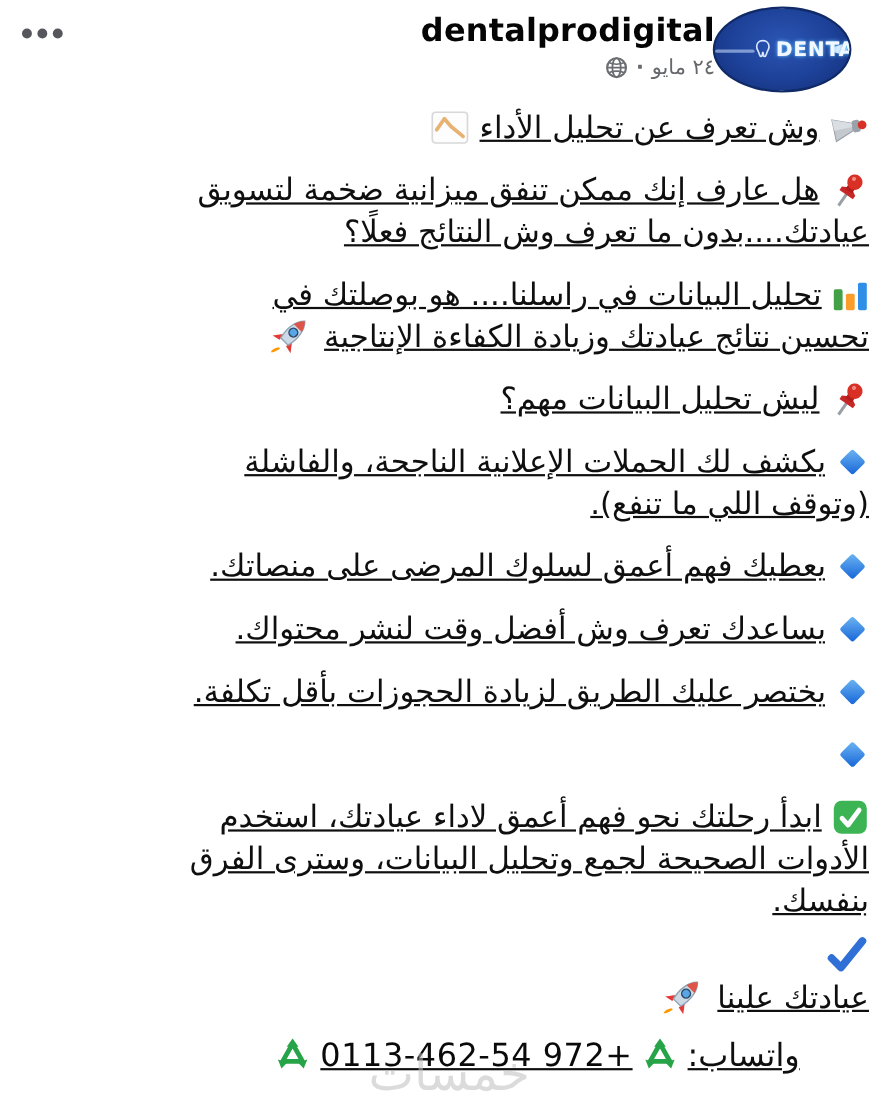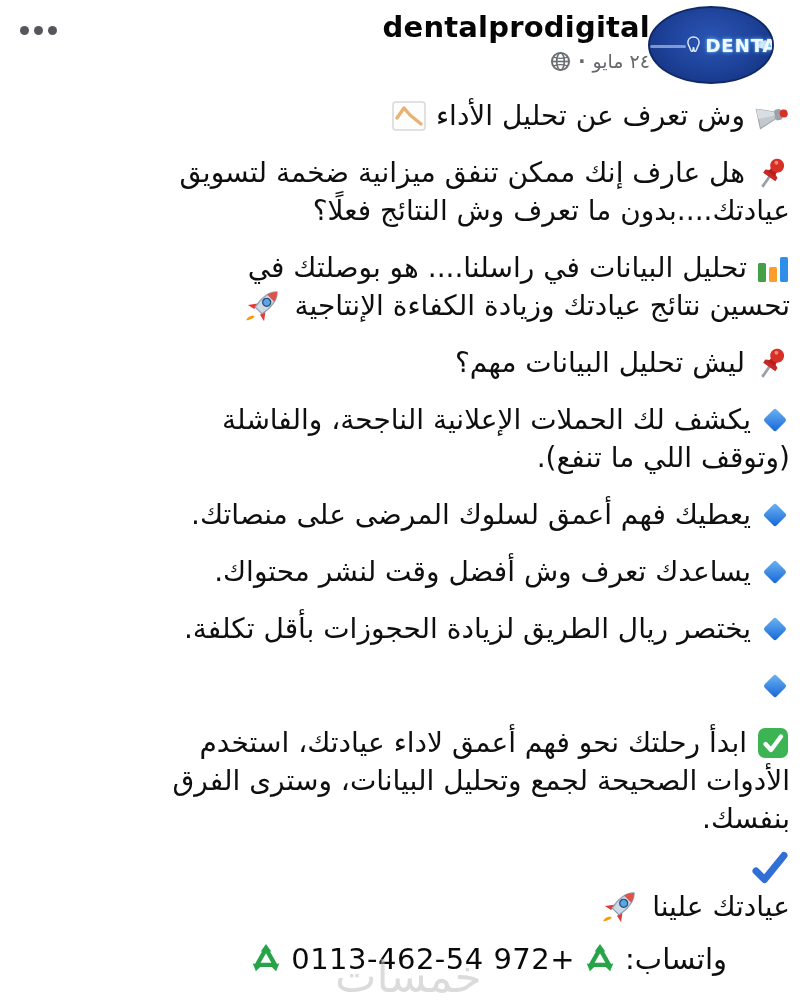--- a/index.html
+++ b/index.html
@@ -1,20 +1,20 @@
 <!DOCTYPE html>
 <html lang="ar"><head>
 <meta charset="utf-8">
 <style>
   html,body{margin:0;padding:0;}
   body{
     width:800px;height:1000px;overflow:hidden;background:#ffffff;
     font-family:"DejaVu Sans",sans-serif;color:#0f0f0f;
   }
-  .post{position:relative;width:800px;height:728px;direction:rtl;background:#fff;}
+  .post{position:relative;width:800px;height:728px;direction:rtl;background:#fff;text-decoration:underline;}
 
   
   .header{position:relative;height:90px;}
   .more-dots{position:absolute;top:26px;left:20px;display:flex;gap:5px;cursor:pointer;}
   .more-dots span{width:9px;height:9px;border-radius:50%;background:#55575c;display:block;}
   .acct-title{position:absolute;top:10px;right:150px;direction:ltr;
     font-size:29px;font-weight:bold;color:#050505;letter-spacing:.2px;}
   .meta{position:absolute;top:50px;right:150px;display:flex;align-items:center;gap:7px;
     color:#65676b;font-size:19px;direction:rtl;}
   .meta .sep{font-weight:bold;line-height:1;}
@@ -232,21 +232,21 @@
             <svg width="30" height="30" viewBox="0 0 30 30">
               <defs>
                 <linearGradient id="dgrad" x1="0" y1="0" x2="1" y2="1">
                   <stop offset="0" stop-color="#6db5f2"></stop>
                   <stop offset="1" stop-color="#1565d8"></stop>
                 </linearGradient>
               </defs>
               <rect x="6.5" y="6.5" width="17" height="17" rx="2.5" transform="rotate(45 15 15)" fill="url(#dgrad)"></rect>
             </svg>
           </span>
-          <span class="txt">يختصر ريال الطريق لزيادة الحجوزات بأقل تكلفة.</span>
+          <span class="txt">يختصر عليك الطريق لزيادة الحجوزات بأقل تكلفة.</span>
         </div>
       </div>
       <div class="para">
         <div class="line">
           <span class="ic">
             <svg width="30" height="30" viewBox="0 0 30 30">
               <defs>
                 <linearGradient id="dgrad" x1="0" y1="0" x2="1" y2="1">
                   <stop offset="0" stop-color="#6db5f2"></stop>
                   <stop offset="1" stop-color="#1565d8"></stop>

